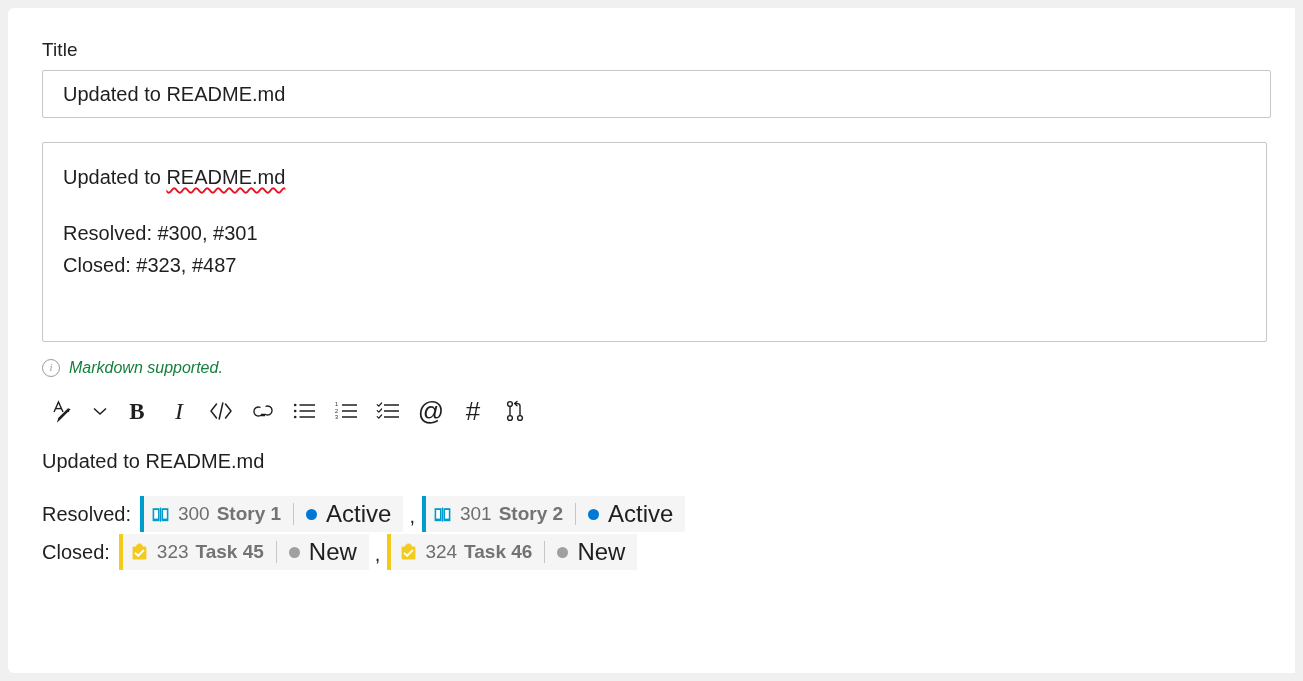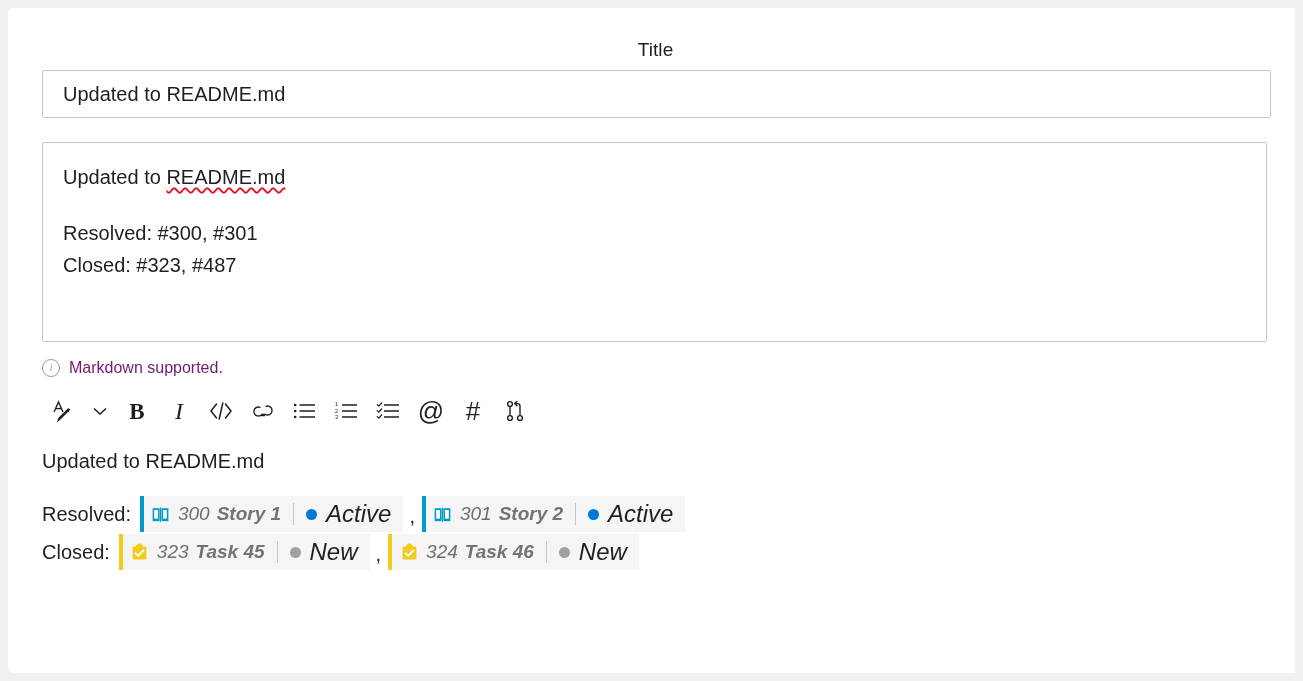--- a/index.html
+++ b/index.html
@@ -30,21 +30,20 @@
     right: 26px;
   }
 
   
   .field-label {
     font-size: 19px;
     color: #1f1f1f;
     line-height: 24px;
     margin: 0 0 8px 0;
     letter-spacing: .1px;
-    text-align: center;
   }
 
   
   .title-input {
     display: block;
     box-sizing: border-box;
     width: 1229px;
     height: 48px;
     border: 1px solid #c8c6c4;
     border-radius: 2px;
@@ -95,23 +94,24 @@
     border: 1px solid #9a9a9a;
     border-radius: 50%;
     color: #9a9a9a;
     font-size: 11px;
     line-height: 14px;
     text-align: center;
     font-family: "Liberation Serif", serif;
     font-style: italic;
   }
   .md-link {
-    color: #701a75;
+    color: #15803d;
     font-size: 16px;
     cursor: pointer;
+    font-style: italic;
   }
 
   
   .toolbar {
     display: flex;
     align-items: center;
     margin-top: 12px;
     height: 42px;
   }
   .tb-btn {
@@ -170,21 +170,20 @@
   .chip {
     display: inline-flex;
     align-items: center;
     height: 36px;
     background: #f5f5f5;
     border-left: 4px solid #009ccc;
     padding: 0 12px 0 7px;
     box-sizing: border-box;
     cursor: pointer;
     white-space: nowrap;
-    font-style: italic;
   }
   .chip.task { border-left-color: #f2cb1d; }
   .chip-icon {
     width: 20px; height: 20px;
     flex: 0 0 20px;
     margin-right: 7px;
     display: flex;
     align-items: center;
     justify-content: center;
   }

